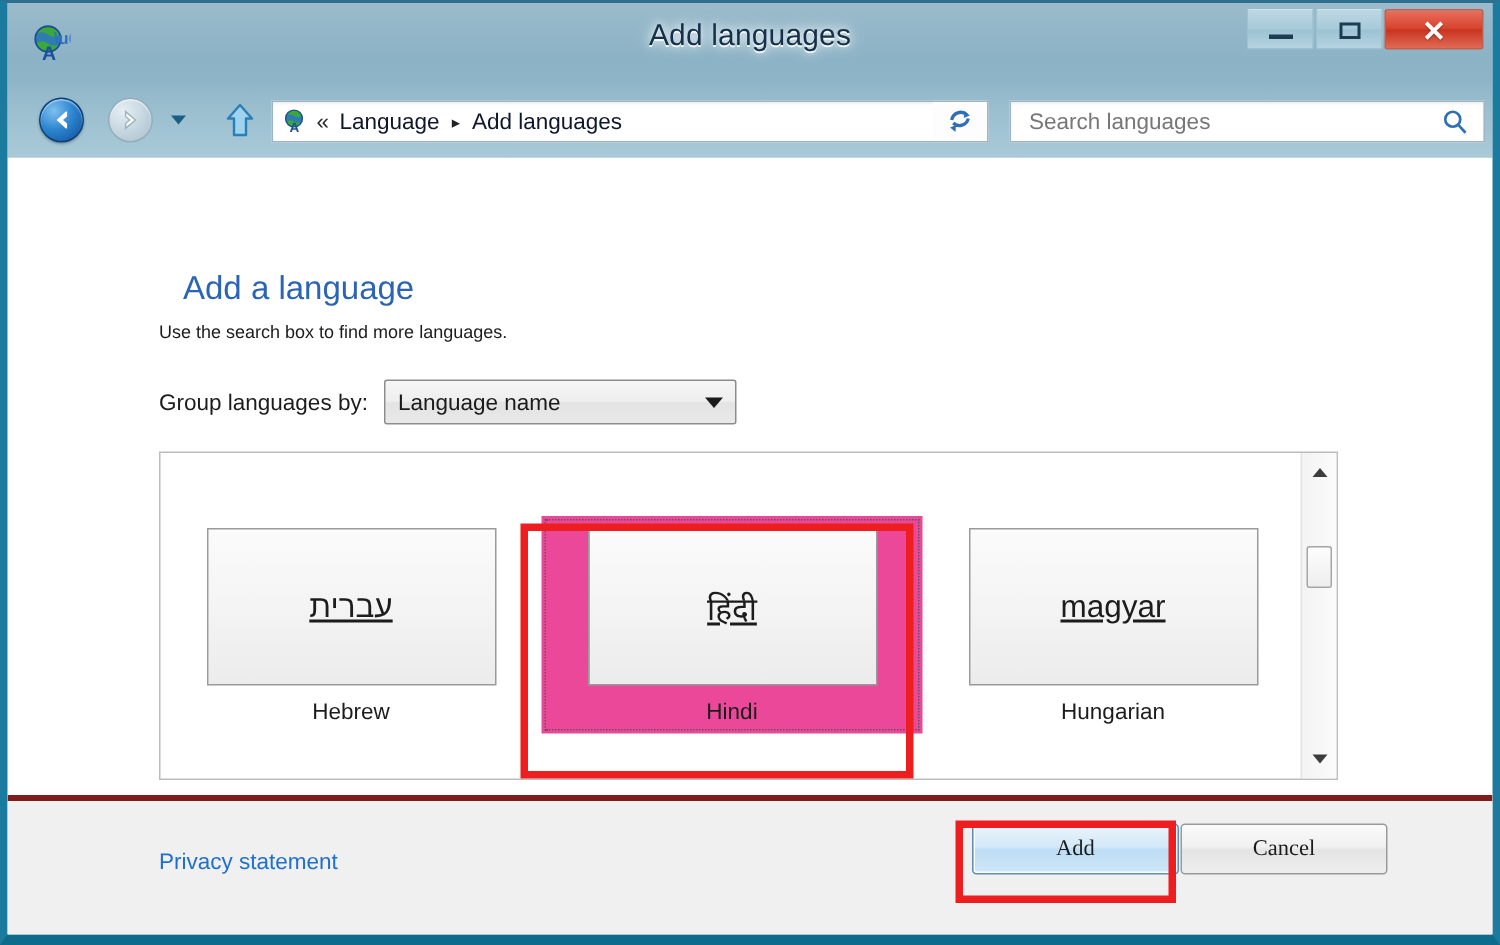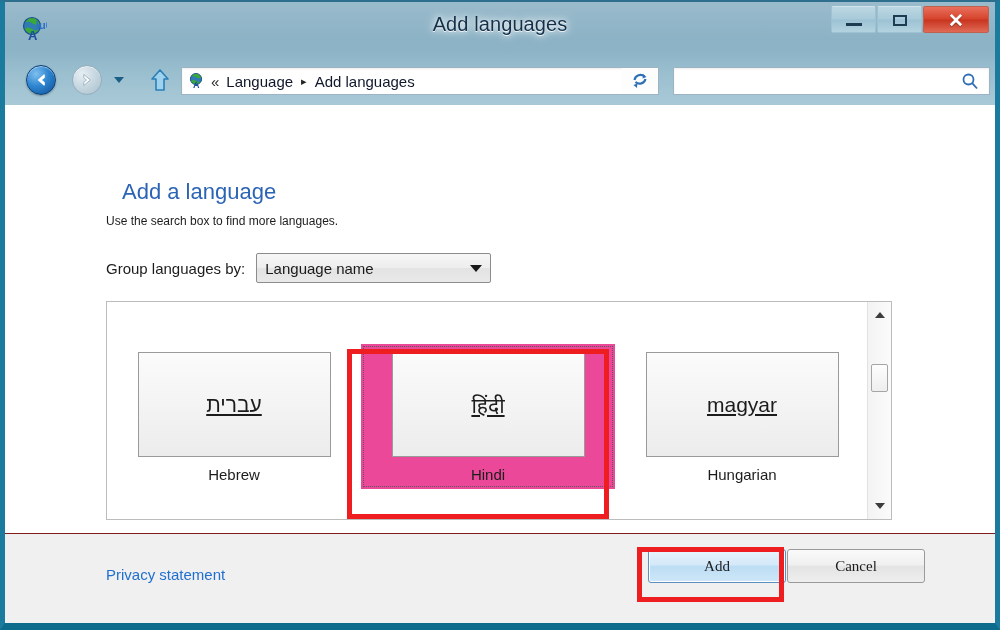--- a/index.html
+++ b/index.html
@@ -399,21 +399,21 @@
     border-radius: 2px;
     background: linear-gradient(to bottom, #fdfdfd, #eeeeee);
   }
 
   
   .footer {
     position: absolute;
     left: 0; right: 0; bottom: 0;
     height: 89px;
     background: #f0f0f0;
-    border-top: 1px solid #7f1d1d;
+    border-top: 4px solid #7f1d1d;
   }
   .privacy {
     position: absolute;
     left: 101px; top: 32px;
     font-size: 15px;
     color: #1f6fd0;
     text-decoration: none;
     cursor: pointer;
   }
   .btn {
@@ -521,20 +521,21 @@
     <div class="refresh-btn">
       <svg width="20" height="20" viewBox="0 0 20 20">
         <path d="M14.5 5.5 A6 6 0 0 0 4.5 9" fill="none" stroke="#2f6fb5" stroke-width="2.2"></path>
         <path d="M5.5 11 A6 6 0 0 0 15.5 8" fill="none" stroke="#2f6fb5" stroke-width="2.2"></path>
         <path d="M13 3 L16.5 6 L12.6 7.6 Z" fill="#2f6fb5"></path>
         <path d="M7 17 L3.4 14 L7.3 12.4 Z" fill="#2f6fb5"></path>
       </svg>
     </div>
 
     <div class="searchbox">
+      <input class="search-input" type="text" placeholder="Search languages" style="">
       <span class="search-icon">
         <svg width="18" height="18" viewBox="0 0 18 18">
           <circle cx="7.5" cy="7.5" r="5" fill="none" stroke="#2f6fb5" stroke-width="1.8"></circle>
           <line x1="11.2" y1="11.2" x2="16" y2="16.5" stroke="#2f6fb5" stroke-width="1.8"></line>
         </svg>
       </span>
     </div>
   </div>
 
   <div class="client">

